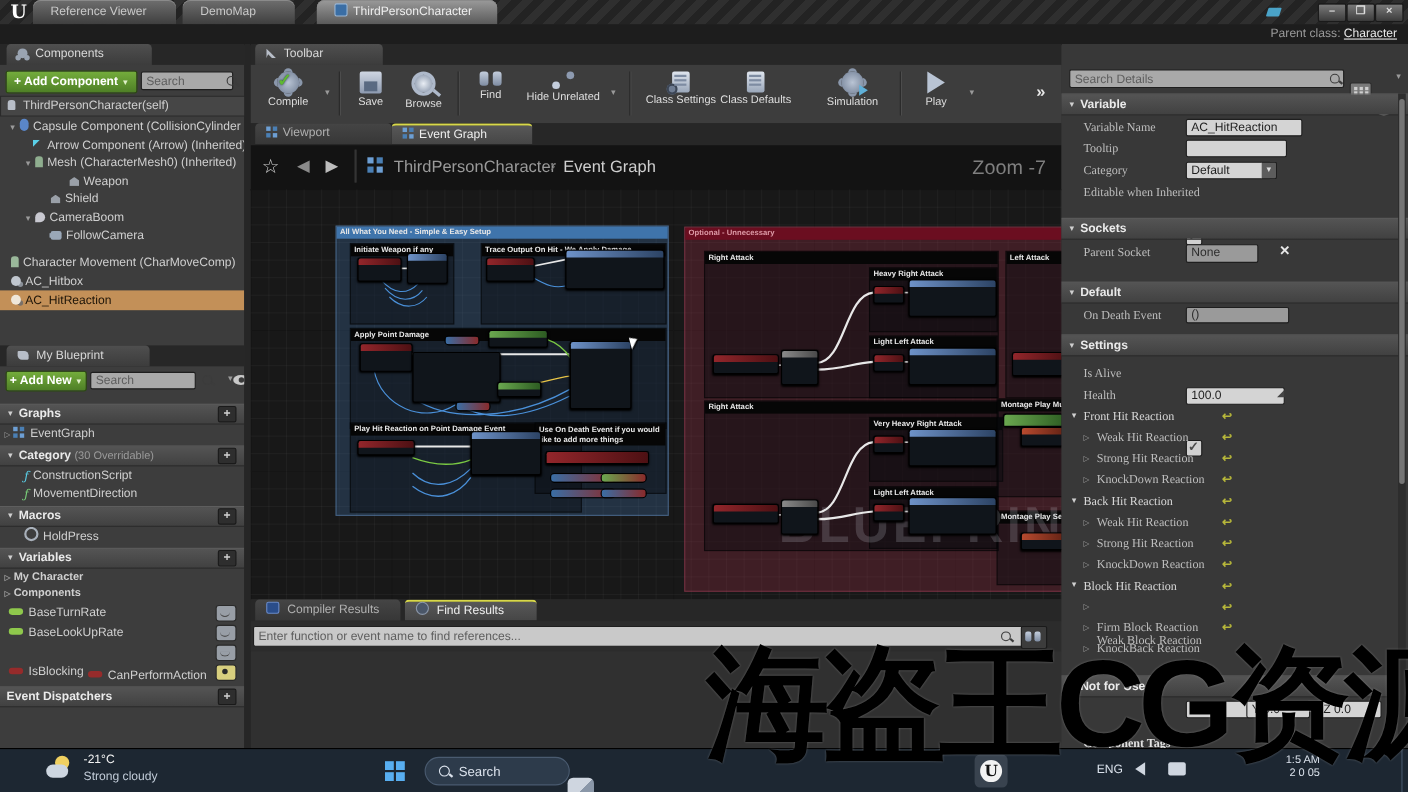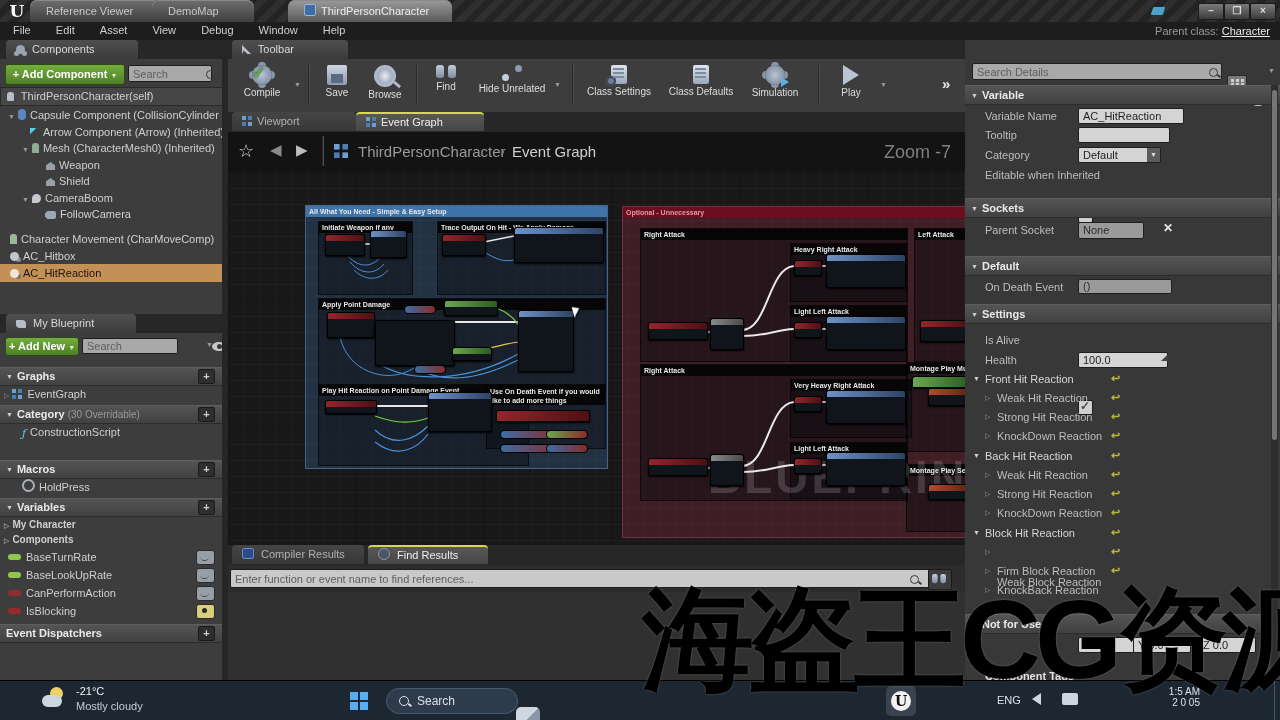--- a/index.html
+++ b/index.html
@@ -105,21 +105,21 @@
   .nh.red{background:linear-gradient(90deg,#93262b,#4d1013);}
   .nh.steel{background:linear-gradient(90deg,#6e92c8,#2c4364);}
   .nh.green{background:linear-gradient(90deg,#6aa84f,#2d5c22);}
   .nh.orange{background:linear-gradient(90deg,#b84a2f,#5c1f12);}
   .nh.gray{background:linear-gradient(90deg,#8a8a8a,#4a4a4a);}
   .capsule{position:absolute;height:7px;border-radius:4px;background:linear-gradient(90deg,#3a6ea5,#8a2a2a);border:1px solid #000;}
   .gwm{position:absolute;font-weight:bold;color:rgba(205,210,220,0.20);letter-spacing:3px;font-size:46px;}
   .cursor{position:absolute;width:0;height:0;border-left:7px solid #fff;border-top:3px solid transparent;
     border-bottom:8px solid transparent;transform:rotate(-15deg);filter:drop-shadow(1px 1px 0 #000);}
   
-  .dlabel{color:#bdbdbd;font-size:11px;}
+  .dlabel{color:#bdbdbd;font-size:11px;font-family:Liberation Serif, serif;}
   .field{background:#d4d4d4;border:1px solid #1e1e1e;border-radius:2px;color:#1f1f1f;
     font-size:11px;line-height:14px;padding:0 4px;white-space:nowrap;overflow:hidden;}
   .field.gray{background:#9a9a9a;color:#2e2e2e;}
   .ddbtn{width:13px;background:#5c5c5c;color:#ddd;font-size:7px;text-align:center;line-height:14px;border:1px solid #1e1e1e;border-left:none;border-radius:0 2px 2px 0;}
   .cb{width:13px;height:13px;background:#d0d0d0;border:1px solid #1c1c1c;border-radius:2px;position:relative;}
   .cb.on::after{content:'✓';position:absolute;left:1px;top:-2px;color:#4c4c4c;font-weight:bold;font-size:12px;}
   .reset{color:#b6b63a;font-size:11px;font-weight:bold;}
   .xbtn{color:#e8e8e8;font-weight:bold;font-size:12px;}
   .grid9{width:18px;height:15px;background:#7a7a7a;border:1px solid #2a2a2a;border-radius:2px;position:relative;}
   .grid9::after{content:'';position:absolute;left:3px;top:3px;width:3px;height:3px;background:#cfcfcf;
@@ -147,38 +147,29 @@
     text-shadow:0 0 2px rgba(255,255,255,0.30);}
 </style>
 </head>
 <body>
 
 <div class="screen">
 
   <div class="a titlebar">
     <div class="a ulogo">U</div>
     <div class="a doctab" style="left:30px;width:98px;"><span>Reference Viewer</span></div>
-    <div class="a doctab" style="left:152px;width:70px;"><span>DemoMap</span></div>
+    <div class="a doctab" style="left:166px;width:70px;"><span>DemoMap</span></div>
     <div class="a doctab active" style="left:288px;width:132px;"><span class="bpicon"></span><span>ThirdPersonCharacter</span></div>
     <div class="a capicon" style="left:1152px;top:7px;"></div>
     <div class="a winbtn" style="left:1198px;top:3px;">–</div>
     <div class="a winbtn" style="left:1224px;top:3px;">❐</div>
     <div class="a winbtn" style="left:1250px;top:3px;">×</div>
   </div>
 
   <div class="a menubar">
-    <div class="a" style="left:2px;top:0;">
-      <span class="menu-item">File</span>
-      <span class="menu-item">Edit</span>
-      <span class="menu-item">Asset</span>
-      <span class="menu-item">View</span>
-      <span class="menu-item">Debug</span>
-      <span class="menu-item">Window</span>
-      <span class="menu-item">Help</span>
-    </div>
     <div class="a parentclass" style="right:10px;top:3px;">
       <span>Parent class:</span>
       <b>Character</b>
     </div>
   </div>
 
   <div class="a panel" style="left:0;top:40px;width:222px;height:640px;">
     
     <div class="a tabstrip" style="left:0;top:0;width:222px;height:19px;">
       <div class="a paneltab" style="left:6px;width:112px;">
@@ -192,21 +183,21 @@
     <input class="a searchbox" style="left: 128px; top: 25px; width: 74px; height: 15px;" placeholder="Search">
     <span class="a mag" style="left:206px;top:29px;"></span>
     <div class="a row" style="left:0;top:47px;width:222px;height:17px;background:#464646;border:1px solid #2a2a2a;">
       <span class="ti" style="left:6px;width:7px;height:9px;background:#b8bec8;border-radius:3px 3px 1px 1px;margin-left:6px;"></span>
       <span>ThirdPersonCharacter(self)</span>
     </div>
     
     <div class="a row" style="left:0;top:67px;width:222px;"><span style="margin-left:8px;" class="exp2">▼</span><span class="ti" style="width:8px;height:11px;background:#5a86c8;border-radius:4px;"></span><span>Capsule Component (CollisionCylinder</span></div>
     <div class="a row" style="left:0;top:84px;width:222px;"><span class="ti" style="margin-left:30px;width:9px;height:9px;background:#5ad0e8;clip-path:polygon(0 0,70% 0,0 70%);"></span><span>Arrow Component (Arrow) (Inherited)</span></div>
     <div class="a row" style="left:0;top:100px;width:222px;"><span style="margin-left:22px;" class="exp2">▼</span><span class="ti" style="width:7px;height:10px;background:#8fae8f;border-radius:3px 3px 0 0;"></span><span>Mesh (CharacterMesh0) (Inherited)</span></div>
-    <div class="a row" style="left:0;top:117px;width:222px;"><span class="ti" style="margin-left:46px;width:9px;height:8px;background:#9aa0a8;clip-path:polygon(50% 0,100% 40%,100% 100%,0 100%,0 40%);"></span><span>Weapon</span></div>
+    <div class="a row" style="left:17px;top:117px;width:222px;"><span class="ti" style="margin-left:46px;width:9px;height:8px;background:#9aa0a8;clip-path:polygon(50% 0,100% 40%,100% 100%,0 100%,0 40%);"></span><span>Weapon</span></div>
     <div class="a row" style="left:0;top:133px;width:222px;"><span class="ti" style="margin-left:46px;width:9px;height:8px;background:#9aa0a8;clip-path:polygon(50% 0,100% 40%,100% 100%,0 100%,0 40%);"></span><span>Shield</span></div>
     <div class="a row" style="left:0;top:150px;width:222px;"><span style="margin-left:22px;" class="exp2">▼</span><span class="ti" style="width:9px;height:9px;background:#c8c8d0;border-radius:50% 50% 50% 0;"></span><span>CameraBoom</span></div>
     <div class="a row" style="left:0;top:166px;width:222px;"><span class="ti" style="margin-left:46px;width:10px;height:8px;background:#9aa8b8;border-radius:2px;box-shadow:-3px 0 0 -2px #9aa8b8;"></span><span>FollowCamera</span></div>
     <div class="a row" style="left:0;top:191px;width:222px;"><span class="ti" style="margin-left:10px;width:7px;height:10px;background:#9ab89a;border-radius:3px 3px 0 0;"></span><span>Character Movement (CharMoveComp)</span></div>
     <div class="a row" style="left:0;top:208px;width:222px;"><span class="ti" style="margin-left:10px;width:9px;height:9px;background:#c0c6ce;border-radius:50%;box-shadow:4px 3px 0 -2px #8a9098;"></span><span>AC_Hitbox</span></div>
     <div class="a row" style="left:0;top:224px;width:222px;height:18px;background:#c39058;color:#1d1408;line-height:18px;"><span class="ti" style="margin-left:10px;width:9px;height:9px;background:#efe7da;border-radius:50%;box-shadow:4px 3px 0 -2px #7a7068;"></span><span>AC_HitReaction</span></div>
 
     
     <div class="a tabstrip" style="left:0;top:274px;width:222px;height:19px;">
       <div class="a paneltab" style="left:6px;width:110px;">
@@ -220,32 +211,33 @@
     <input class="a searchbox" style="left: 82px; top: 298px; width: 86px; height: 14px;" placeholder="Search">
     <span class="a mag" style="left:172px;top:301px;"></span>
     <span class="a eye" style="left:188px;top:300px;"></span><span class="a caret" style="left:206px;top:301px;">▼</span>
 
     <div class="a sect" style="left:0;top:327px;width:216px;"><span class="exp">▼</span><span>Graphs</span></div>
     <div class="a plusbox" style="left:198px;top:329px;">+</div>
     <div class="a row" style="left:0;top:346px;width:222px;"><span class="exp2" style="margin-left:4px;">▷</span><span class="gridic"></span><span>EventGraph</span></div>
     <div class="a sect" style="left:0;top:365px;width:216px;"><span class="exp">▼</span><span>Category</span> <span style="font-weight:normal;color:#9a9a9a;font-size:10px;">(30 Overridable)</span></div>
     <div class="a plusbox" style="left:198px;top:367px;">+</div>
     <div class="a row" style="left:0;top:384px;width:222px;"><span class="ti" style="margin-left:22px;color:#5ad0e8;font-style:italic;font-family:'DejaVu Serif',serif;">ƒ</span><span>ConstructionScript</span></div>
+    <div class="a row" style="left:0;top:401px;width:222px;"><span class="ti" style="margin-left:22px;color:#7ad07a;font-style:italic;font-family:'DejaVu Serif',serif;">ƒ</span><span>MovementDirection</span></div>
     <div class="a sect" style="left:0;top:420px;width:216px;"><span class="exp">▼</span><span>Macros</span></div>
     <div class="a plusbox" style="left:198px;top:422px;">+</div>
     <div class="a row" style="left:0;top:439px;width:222px;"><span class="ti" style="margin-left:22px;width:9px;height:9px;border:2px solid #a8b0ba;border-radius:50%;"></span><span>HoldPress</span></div>
     <div class="a sect" style="left:0;top:458px;width:216px;"><span class="exp">▼</span><span>Variables</span></div>
     <div class="a plusbox" style="left:198px;top:460px;">+</div>
     <div class="a row" style="left:0;top:477px;width:222px;font-weight:bold;font-size:10px;"><span class="exp2" style="margin-left:4px;">▷</span><span>My Character</span></div>
     <div class="a row" style="left:0;top:492px;width:222px;font-weight:bold;font-size:10px;"><span class="exp2" style="margin-left:4px;">▷</span><span>Components</span></div>
     <div class="a row" style="left:0;top:509px;width:222px;"><span class="pill g" style="margin-left:8px;"></span><span>BaseTurnRate</span></div>
     <div class="a vis" style="left:196px;top:510px;"></div>
     <div class="a row" style="left:0;top:527px;width:222px;"><span class="pill g" style="margin-left:8px;"></span><span>BaseLookUpRate</span></div>
     <div class="a vis" style="left:196px;top:528px;"></div>
-    <div class="a row" style="left:0;top:545px;width:260px;"><span class="pill r" style="margin-left:8px;"></span><span>CanPerformAction</span></div>
+    <div class="a row" style="left:0;top:566px;width:260px;text-align:center;"><span class="pill r" style="margin-left:8px;"></span><span>CanPerformAction</span></div>
     <div class="a vis" style="left:196px;top:546px;"></div>
     <div class="a row" style="left:0;top:563px;width:222px;"><span class="pill r" style="margin-left:8px;"></span><span>IsBlocking</span></div>
     <div class="a vis on" style="left:196px;top:564px;"></div>
     <div class="a sect" style="left:0;top:584px;width:216px;"><span>Event Dispatchers</span></div>
     <div class="a plusbox" style="left:198px;top:586px;">+</div>
   </div>
 
   <div class="a" style="left:222px;top:40px;width:6px;height:640px;background:#262626;"></div>
 
   <div class="a tabstrip" style="left:228px;top:40px;width:737px;height:19px;">
@@ -279,21 +271,21 @@
     <div class="a tbtn" style="left:244px;top:6px;width:80px;">
       <span class="ic ic-nodes"></span>
       <span>Hide Unrelated</span>
     </div>
     <span class="a caret" style="left:326px;top:22px;">▼</span>
     <div class="a vsep" style="left:344px;top:6px;height:40px;"></div>
     <div class="a tbtn" style="left:352px;top:6px;width:78px;">
       <span class="ic ic-page ic-gearsm"></span>
       <span>Class Settings</span>
     </div>
-    <div class="a tbtn" style="left:434px;top:6px;width:78px;">
+    <div class="a tbtn" style="left:420px;top:6px;width:78px;">
       <span class="ic ic-page"></span>
       <span>Class Defaults</span>
     </div>
     <div class="a tbtn" style="left:514px;top:6px;width:66px;">
       <span class="ic ic-gear ic-playsm"></span>
       <span>Simulation</span>
     </div>
     <div class="a vsep" style="left:590px;top:6px;height:40px;"></div>
     <div class="a tbtn" style="left:600px;top:6px;width:46px;">
       <span class="ic ic-play"></span>
@@ -574,21 +566,21 @@
       <div class="a" style="left:1px;top:5px;width:5px;height:350px;background:#757575;border-radius:3px;"></div>
     </div>
   </div>
 
   <div class="a taskbar">
     <div class="a" style="left:42px;top:6px;width:26px;height:26px;">
       <span style="position:absolute;left:8px;top:0;width:13px;height:13px;border-radius:50%;background:#f0d060;"></span>
       <span style="position:absolute;left:0;top:8px;width:20px;height:12px;border-radius:7px;background:#cdd6e0;"></span>
     </div>
     <div class="a" style="left:76px;top:4px;color:#f2f2f2;font-size:11px;">-21°C</div>
-    <div class="a" style="left:76px;top:19px;color:#c2ccd8;font-size:11px;">Mostly cloudy</div>
+    <div class="a" style="left:76px;top:19px;color:#c2ccd8;font-size:11px;">Strong cloudy</div>
     <div class="a winlogo" style="left:350px;top:11px;"></div>
     <div class="a searchpill" style="left:386px;top:7px;width:118px;height:24px;line-height:24px;padding-left:12px;">
       <span class="wmag"></span><span>Search</span>
     </div>
     <div class="a tbic" style="left:516px;top:8px;background:linear-gradient(135deg,#cfd6e0 50%,#8a97a8 50%);"></div>
 
     <div class="a" style="left:886px;top:5px;width:30px;height:30px;background:#39434f;border-radius:5px;">
       <span style="position:absolute;left:5px;top:5px;width:20px;height:20px;background:#f2f2f2;border-radius:50%;color:#111;font-family:'DejaVu Serif',serif;font-weight:bold;font-size:14px;text-align:center;line-height:20px;">U</span>
     </div>
     <div class="a" style="left:997px;top:13px;color:#dbe2ec;font-size:11px;">ENG</div>

